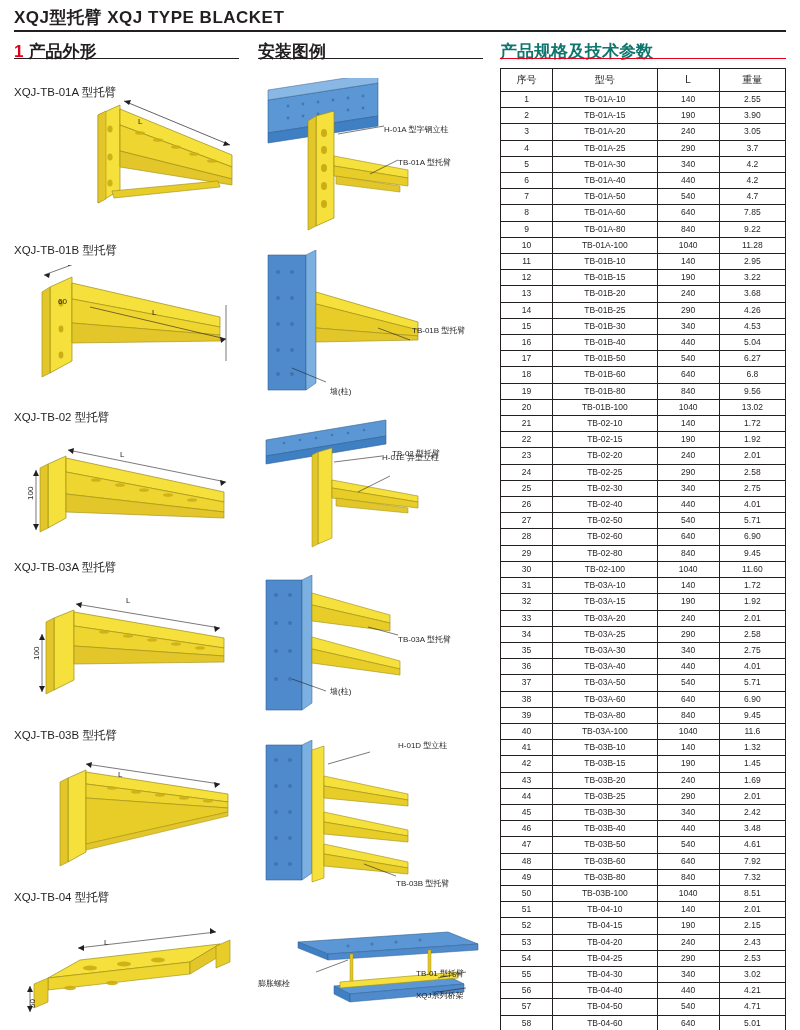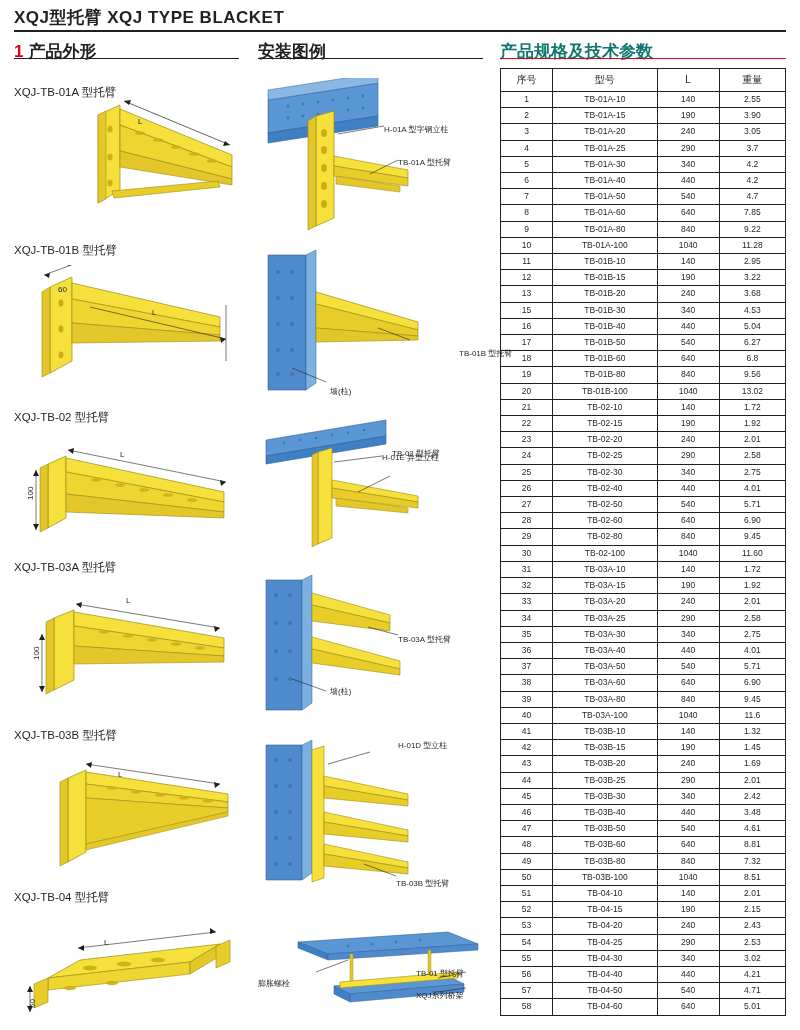--- a/index.html
+++ b/index.html
@@ -183,21 +183,21 @@
 
       <line x1="24" y1="10" x2="54" y2="-1" stroke="#231f20" stroke-width="0.6"></line>
       <polygon points="24,10 30,8 29,13" fill="#231f20"></polygon>
       <polygon points="54,-1 48,1 49,-5" fill="#231f20"></polygon>
 
       <line x1="70" y1="42" x2="206" y2="74" stroke="#231f20" stroke-width="0.6"></line>
       <polygon points="206,74 200,72 201,78" fill="#231f20"></polygon>
       <line x1="206" y1="40" x2="206" y2="96" stroke="#231f20" stroke-width="0.6"></line>
     </svg>
   </div>
-  <div class="callout" style="left:58px;top:285px;">60</div>
+  <div class="callout" style="left:58px;top:297px;">60</div>
   <div class="callout" style="left:152px;top:308px;">L</div>
 
   <div class="fig" style="left:258px;top:250px;">
     <svg width="225" height="145" viewBox="0 0 225 145">
 
       <polygon points="10,5 48,5 48,140 10,140" fill="#4f8bcc" stroke="#2f5f93" stroke-width="0.6"></polygon>
       <polygon points="48,5 58,0 58,133 48,140" fill="#7bb0e0" stroke="#2f5f93" stroke-width="0.5"></polygon>
       <g fill="#2f5f93" opacity="0.5">
         <circle cx="20" cy="22" r="2"></circle>
           <circle cx="34" cy="22" r="2"></circle>
@@ -212,21 +212,21 @@
       </g>
 
       <polygon points="58,42 160,72 160,80 58,54" fill="#f5e03c" stroke="#9c8b12" stroke-width="0.7"></polygon>
       <polygon points="58,54 160,80 160,86 58,78" fill="#e8cd28" stroke="#9c8b12" stroke-width="0.6"></polygon>
       <polygon points="58,78 160,86 160,90 58,92" fill="#e3c72a" stroke="#9c8b12" stroke-width="0.6"></polygon>
 
       <line x1="120" y1="78" x2="152" y2="90" stroke="#231f20" stroke-width="0.6"></line>
       <line x1="34" y1="118" x2="68" y2="132" stroke="#231f20" stroke-width="0.6"></line>
     </svg>
   </div>
-  <div class="callout" style="left:412px;top:348px;margin-left:47px;">TB-01B 型托臂</div>
+  <div class="callout" style="left:412px;top:325px;">TB-01B 型托臂</div>
   <div class="callout" style="left:330px;top:386px;">墙(柱)</div>
 
   <div class="fig" style="left:20px;top:432px;">
     <svg width="230" height="120" viewBox="0 0 230 120">
 
       <polygon points="28,32 46,24 46,86 28,96" fill="#f5e03c" stroke="#9c8b12" stroke-width="0.7"></polygon>
       <polygon points="20,36 28,32 28,96 20,100" fill="#e3c72a" stroke="#9c8b12" stroke-width="0.6"></polygon>
 
       <polygon points="46,26 204,60 204,70 46,40" fill="#f5e03c" stroke="#9c8b12" stroke-width="0.7"></polygon>
       <polygon points="46,40 204,70 204,80 46,62" fill="#efd52f" stroke="#9c8b12" stroke-width="0.6"></polygon>
@@ -545,20 +545,26 @@
             <td>190</td>
             <td>3.22</td>
           </tr>
           <tr>
             <td>13</td>
             <td>TB-01B-20</td>
             <td>240</td>
             <td>3.68</td>
           </tr>
           <tr>
+            <td>14</td>
+            <td>TB-01B-25</td>
+            <td>290</td>
+            <td>4.26</td>
+          </tr>
+          <tr>
             <td>15</td>
             <td>TB-01B-30</td>
             <td>340</td>
             <td>4.53</td>
           </tr>
           <tr>
             <td>16</td>
             <td>TB-01B-40</td>
             <td>440</td>
             <td>5.04</td>
@@ -746,21 +752,21 @@
           <tr>
             <td>47</td>
             <td>TB-03B-50</td>
             <td>540</td>
             <td>4.61</td>
           </tr>
           <tr>
             <td>48</td>
             <td>TB-03B-60</td>
             <td>640</td>
-            <td>8.81</td>
+            <td>7.92</td>
           </tr>
           <tr>
             <td>49</td>
             <td>TB-03B-80</td>
             <td>840</td>
             <td>7.32</td>
           </tr>
           <tr>
             <td>50</td>
             <td>TB-03B-100</td>

